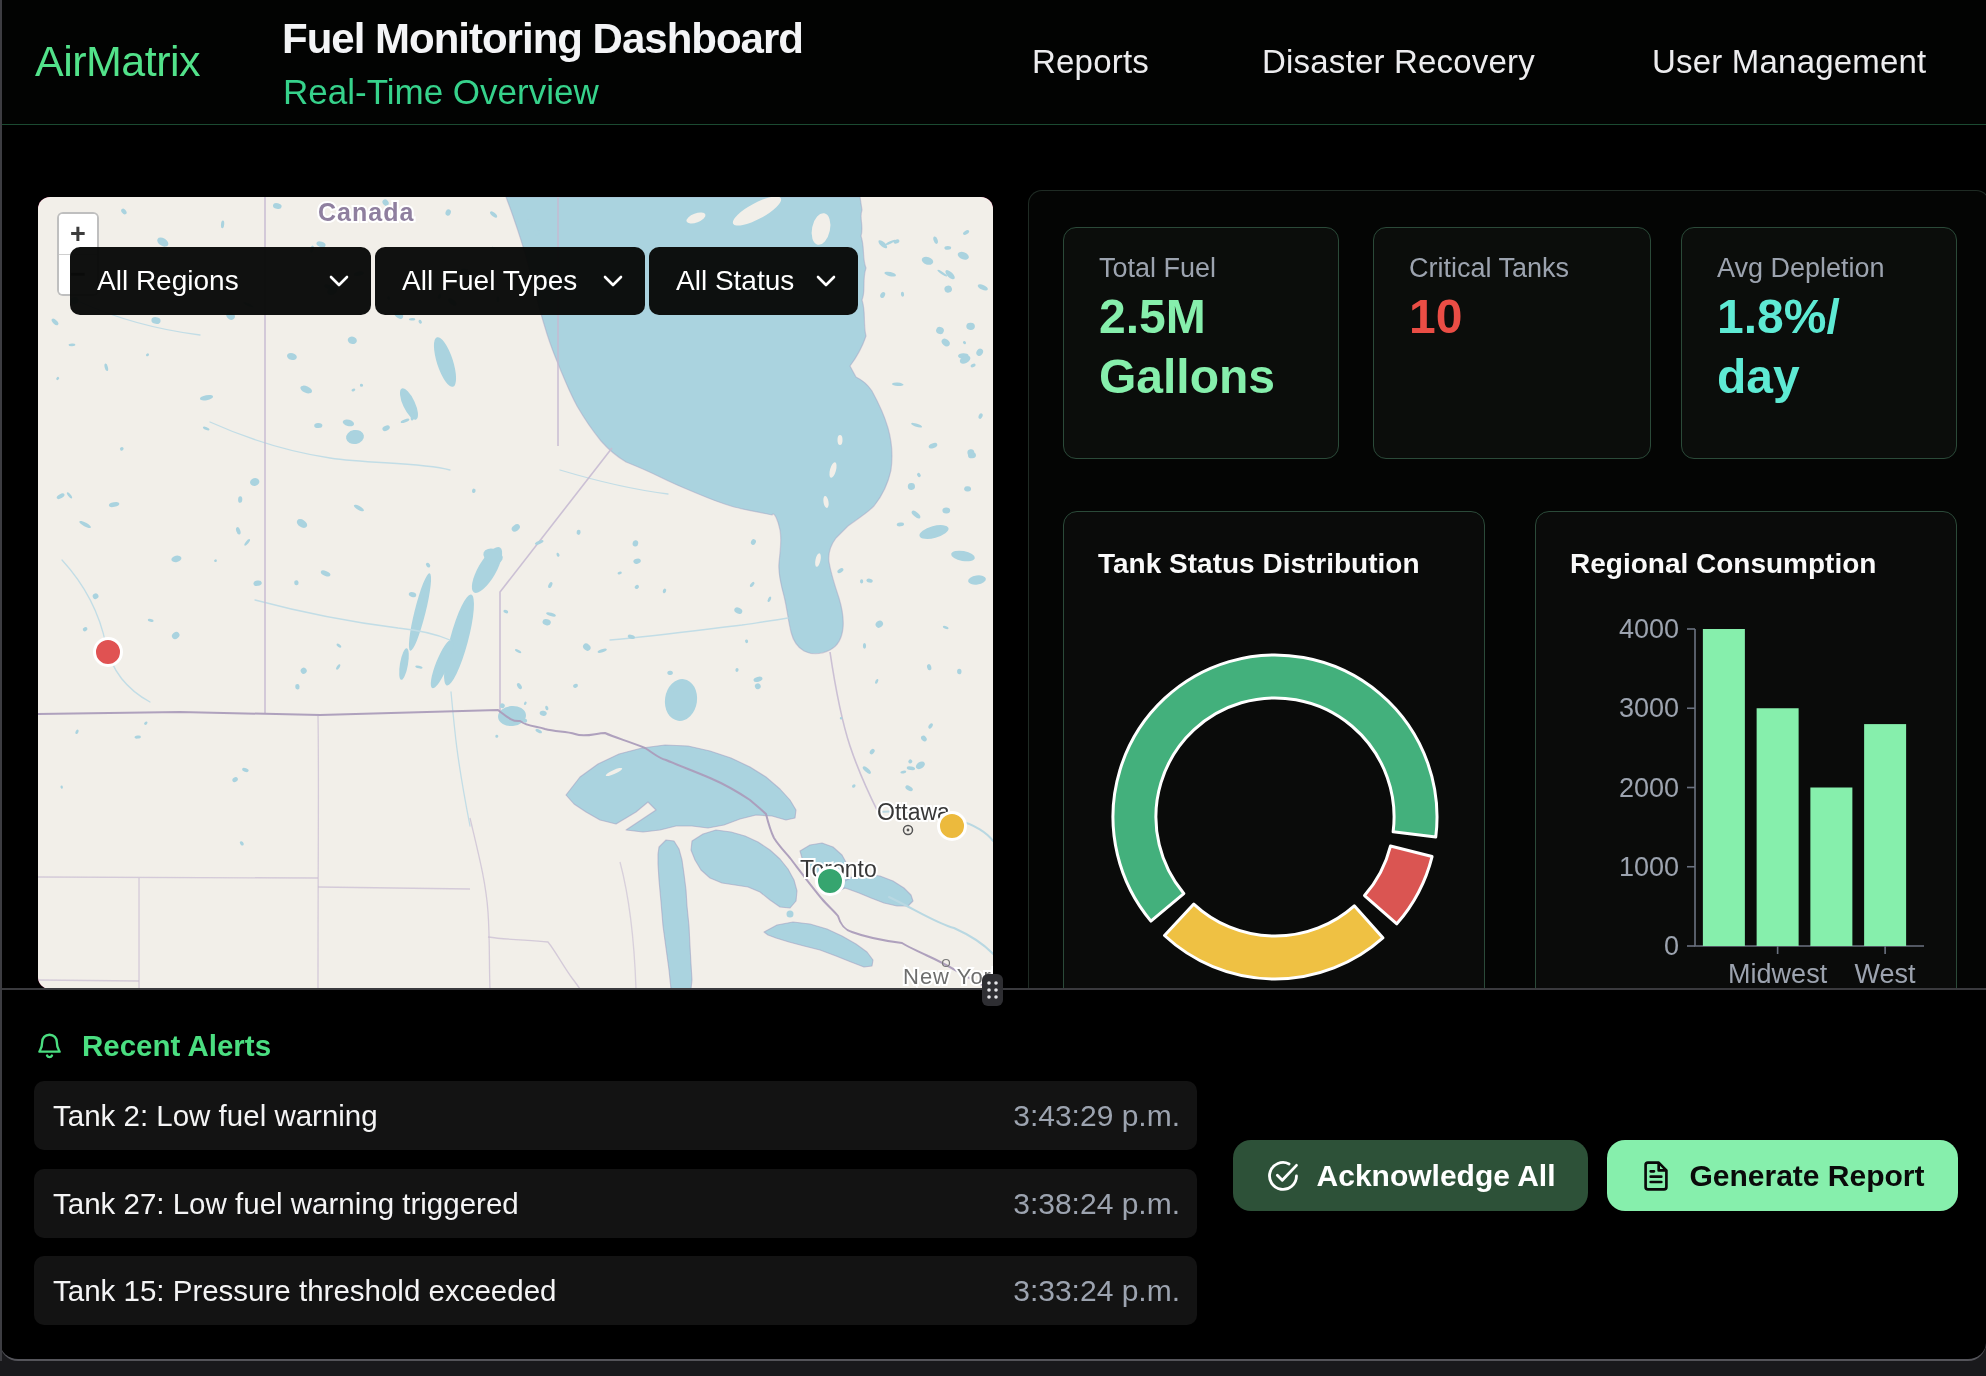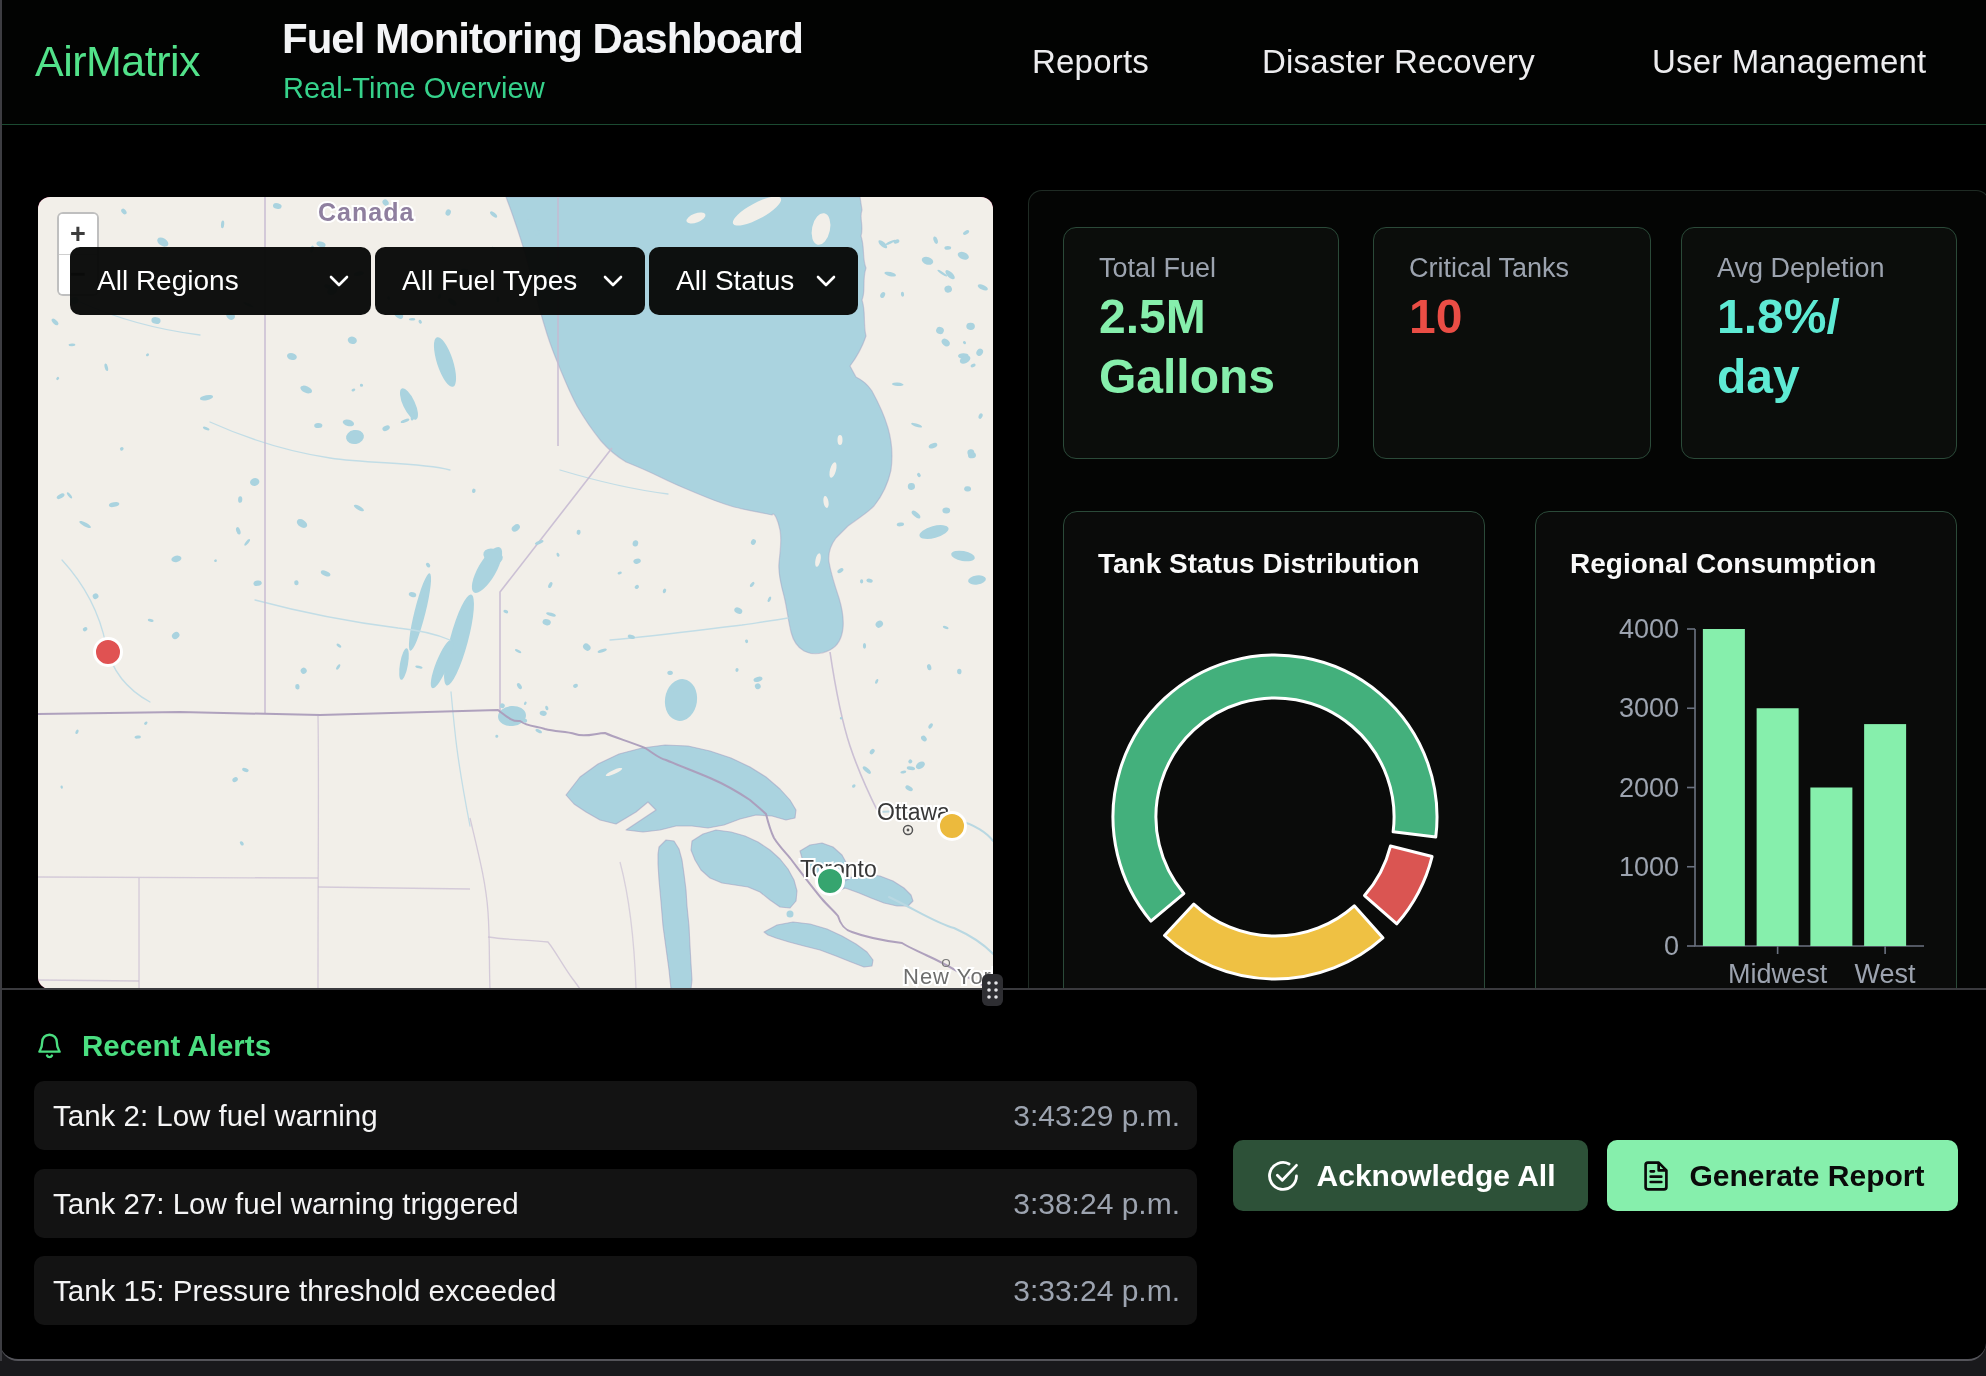--- a/index.html
+++ b/index.html
@@ -7,21 +7,21 @@
   body { background:#19191c; font-family:"Liberation Sans", sans-serif; position:relative; }
   .edge-stripe { position:absolute; left:0; top:0; width:2px; height:1361px; background:#3d3d42; z-index:60; }
   .window { position:absolute; left:0; top:0; width:1986px; height:1361px; background:#000;
             border-bottom:2px solid #54545a; border-radius:0 0 18px 18px; overflow:hidden; }
 
   
   .header { position:absolute; left:0; top:0; width:100%; height:125px; background:#020302;
             border-bottom:1px solid #1b4a31; }
   .brand { position:absolute; left:35px; top:37px; font-size:43px; line-height:48px; font-weight:400; color:#52e28a; letter-spacing:-0.5px; }
   .title { position:absolute; left:282px; top:15px; font-size:42px; line-height:48px; font-weight:700; color:#f3f4f6; letter-spacing:-1px; }
-  .subtitle { position:absolute; left:283px; top:72px; font-size:29px; font-weight:400; color:#36d28b; }
+  .subtitle { position:absolute; left:283px; top:72px; font-size:35px; font-weight:400; color:#36d28b; }
   .nav { position:absolute; left:0; top:0; width:100%; height:124px; }
   .nav-item { position:absolute; top:43px; font-size:33px; font-weight:500; color:#ececee; cursor:pointer;
               white-space:nowrap; letter-spacing:0.2px; }
   .nav-1 { left:1032px; } .nav-2 { left:1262px; } .nav-3 { left:1652px; }
 
   
   .map { position:absolute; left:38px; top:197px; width:955px; height:792px; border-radius:12px;
          overflow:hidden; background:#be185d; }
   .map svg.basemap { position:absolute; left:0; top:0; }
   .zoomctl { position:absolute; left:19px; top:15px; width:42px; border:2px solid rgba(0,0,0,0.25);
@@ -66,21 +66,21 @@
 
   
   .alerts-head { position:absolute; left:36px; top:1029px; display:flex; align-items:center; gap:19px; }
   .alerts-title { font-size:29.5px; font-weight:700; color:#4ade80; }
   .alert-row { position:absolute; left:34px; width:1163px; height:69px; background:#131313; border-radius:10px;
                display:flex; align-items:center; justify-content:space-between; padding:0 17px 0 19px; }
   .alert-msg { font-size:29.5px; font-weight:400; color:#f4f4f5; }
   .alert-time { font-size:30px; color:#9ca3af; }
   .row-1 { top:1081px; } .row-2 { top:1169px; } .row-3 { top:1256px;gap:16px; }
 
-  .btn { position:absolute; top:1140px; height:71px; border-radius:10px; display:flex; align-items:center;
+  .btn { position:absolute; top:1140px; height:71px; border-radius:18px; display:flex; align-items:center;
          justify-content:center; gap:17px; font-size:30px; font-weight:700; cursor:pointer; }
   .btn-ack { left:1233px; width:355px; background:#2d5138; color:#fff; }
   .btn-gen { left:1607px; width:351px; background:#86efac; color:#0a0a0a; }
 </style>
 </head>
 <body>
 
 <div class="edge-stripe"></div>
 <div class="window">
 

